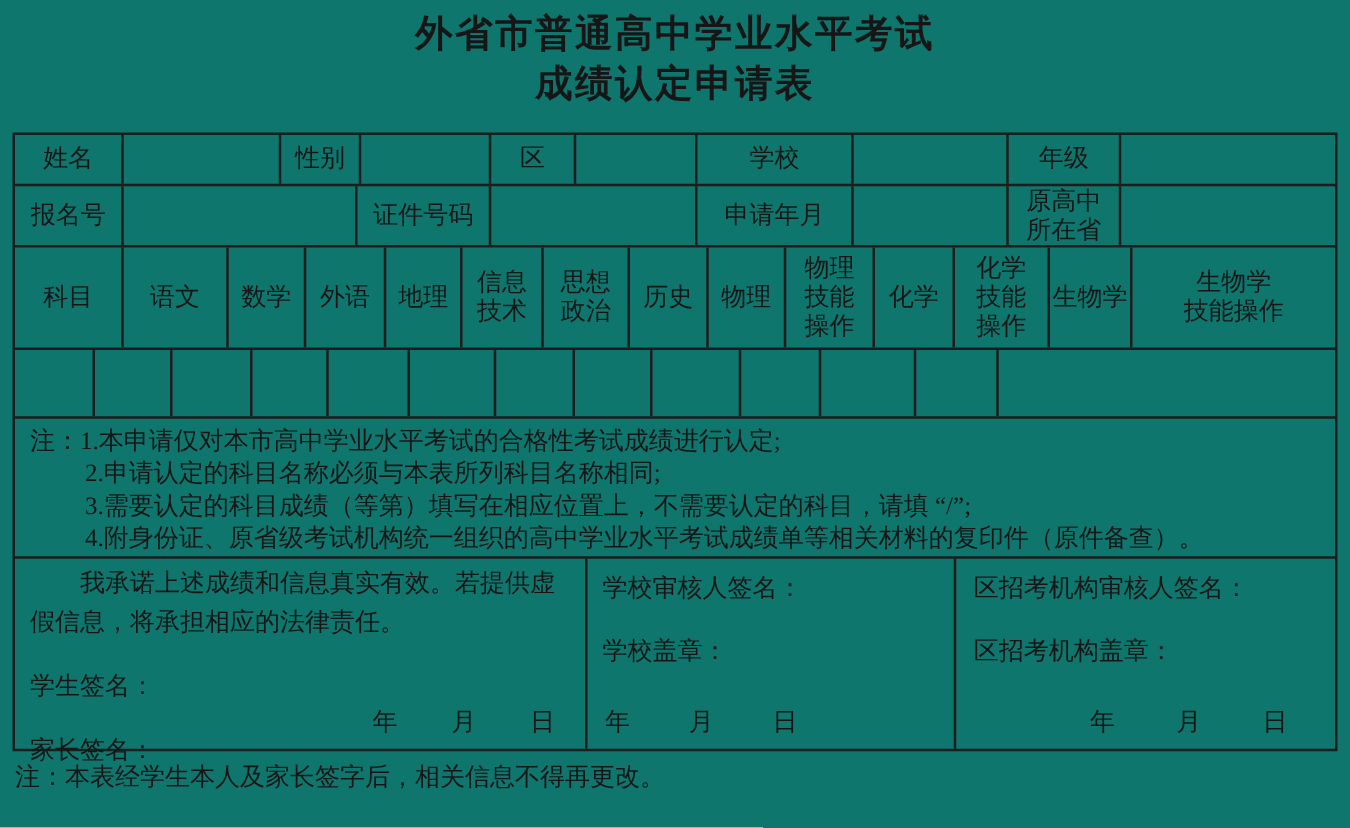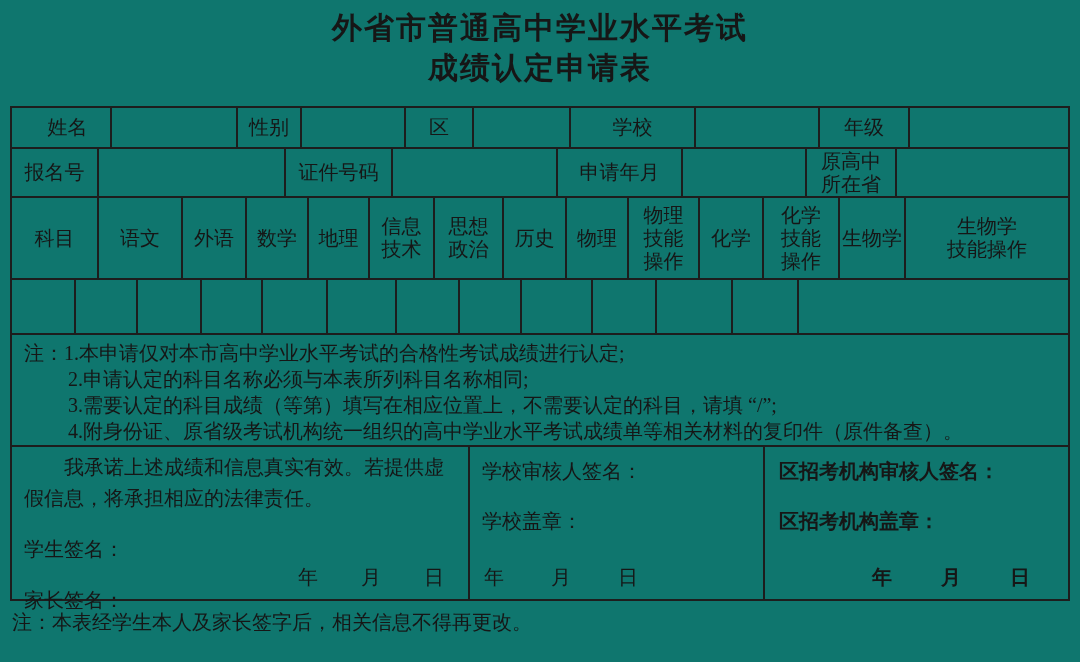--- a/index.html
+++ b/index.html
@@ -9,31 +9,31 @@
   }
   .title { padding-top:8px; text-align:center; font-size:30px; font-weight:700;
            line-height:40px; letter-spacing:2px; }
   .form { position:absolute; left:10px; top:106px; width:1060px; height:495px;
           border:2px solid #1d1d1d; box-sizing:border-box; display:flex; flex-direction:column; }
   .frow { display:flex; border-bottom:2px solid #1d1d1d; flex-shrink:0; }
   .cell { box-sizing:border-box; border-right:2px solid #1d1d1d; flex-shrink:0;
           display:flex; align-items:center; justify-content:center; text-align:center;
           font-size:20px; line-height:23px; white-space:pre-line; padding:1px 2px; }
   .cell.last { border-right:none; flex:1; }
-  .r1 { height:39px;padding-left:13px; } .r2 { height:47px; } .r3 { height:80px; } .r4 { height:53px; }
+  .r1 { height:39px; } .r2 { height:47px; } .r3 { height:80px; } .r4 { height:53px; }
 
   .notes { height:112px; border-bottom:2px solid #1d1d1d; box-sizing:border-box;
            padding:5px 10px 0 12px; font-size:20px; line-height:26px; }
   .note-line.indent { padding-left:44px; }
 
   .sig { display:flex; flex:1; min-height:0; }
   .sig-col { box-sizing:border-box; border-right:2px solid #1d1d1d; position:relative; font-size:20px; }
   .sig-col.c1 { width:458px; padding:5px 12px 0 12px; }
   .sig-col.c2 { width:295px; padding:10px 0 0 12px; }
-  .sig-col.c3 { flex:1; border-right:none; padding:10px 0 0 14px;font-weight:bold; }
+  .sig-col.c3 { flex:1; border-right:none; padding:10px 0 0 14px; }
   .commit { margin:0; text-indent:2em; line-height:31px; }
   .sign-label { margin-top:20px; line-height:31px; }
   .review-line { line-height:28px; }
   .review-line.second { margin-top:22px; }
   .sig-date { position:absolute; bottom:8px; white-space:nowrap; word-spacing:38px; font-size:20px; }
   .c1 .sig-date { right:24px; }
   .c2 .sig-date { left:14px; word-spacing:42px; }
   .c3 .sig-date { right:38px; word-spacing:44px; }
 
   .footer-note { position:absolute; left:12px; top:609px; font-size:20px; line-height:26px; }
@@ -71,22 +71,22 @@
       <div class="cell" style="width:125px">申请年月</div>
       <div class="cell" style="width:124px"></div>
       <div class="cell" style="width:90px">原高中
 所在省</div>
       <div class="cell last"></div>
     </div>
 
     <div class="frow r3">
       <div class="cell" style="width:87px">科目</div>
       <div class="cell" style="width:84px">语文</div>
+      <div class="cell" style="width:62px">数学</div>
       <div class="cell" style="width:64px">外语</div>
-      <div class="cell" style="width:62px">数学</div>
       <div class="cell" style="width:61px">地理</div>
       <div class="cell" style="width:65px">信息
 技术</div>
       <div class="cell" style="width:69px">思想
 政治</div>
       <div class="cell" style="width:63px">历史</div>
       <div class="cell" style="width:62px">物理</div>
       <div class="cell" style="width:71px">物理
 技能
 操作</div>

